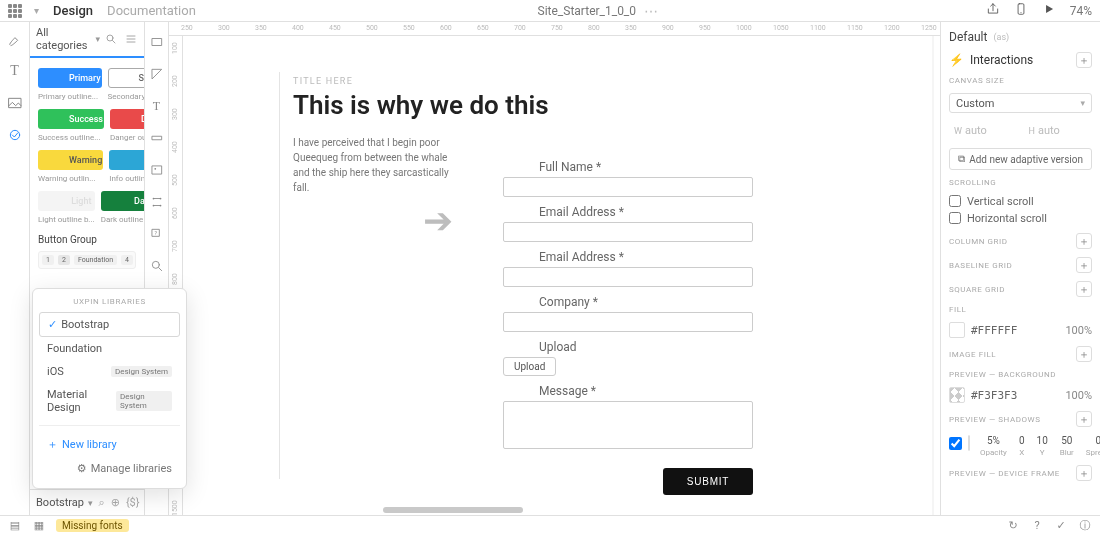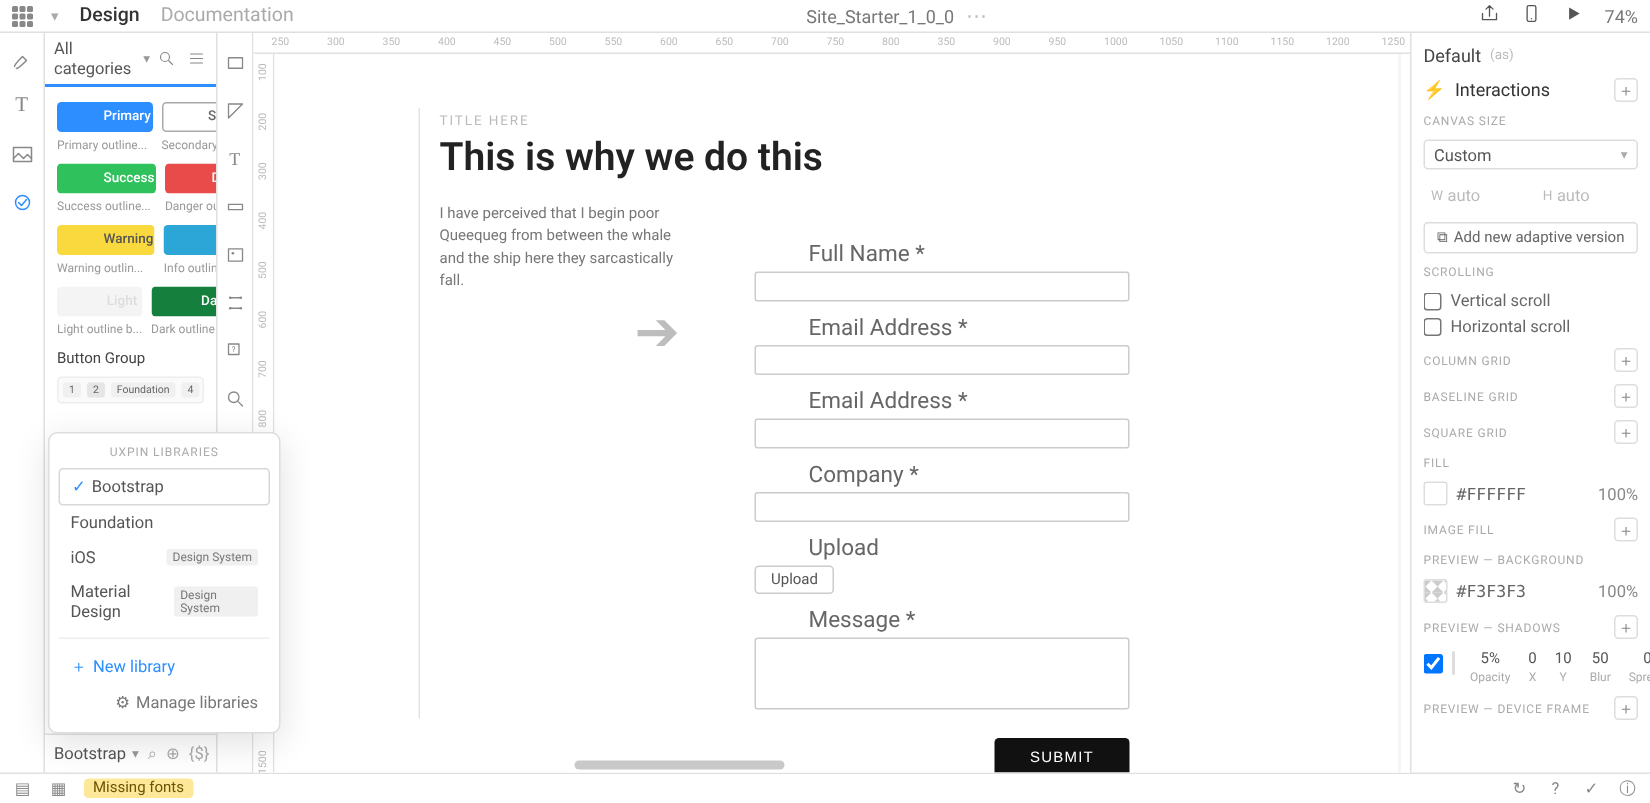--- a/index.html
+++ b/index.html
@@ -104,21 +104,21 @@
     .canvas-body { position:absolute; top:14px; left:14px; right:0; bottom:0; background:#fff; overflow:hidden;}
     .artboard-shadow { position:absolute; left:96px; top:36px; bottom:36px; width:1px; background:#e4e4e4;}
     .page-shadow-right { position:absolute; right:6px; top:0; bottom:0; width:2px; background:rgba(0,0,0,.04);}
     .form-area { position:absolute; left:110px; top:40px; width:460px; }
     .title-kicker { font-size:9px; letter-spacing:.14em; color:#bbb;}
     .page-heading { font-size:26px; font-weight:600; line-height:1.2; margin:4px 0 14px; color:#222;}
     .lorem { font-size:10px; color:#777; line-height:1.5; max-width:160px;}
     .big-arrow { position:absolute; left:240px; top:164px; font-size:36px; color:#bdbdbd;}
 
     .form-col { position:absolute; left:320px; top:124px; width:250px; display:flex; flex-direction:column; gap:8px;}
-    .field label { font-size:15px; color:#666; display:block; margin-bottom:3px;padding-left:36px;}
+    .field label { font-size:12px; color:#666; display:block; margin-bottom:3px;padding-left:36px;}
     .field input, .field textarea { width:100%; border:1px solid #ccc; border-radius:2px; height:20px; padding:2px 4px; font-size:10px; background:#fff;}
     .field textarea { height:48px; resize:none;}
     .upload-btn { display:inline-block; border:1px solid #ccc; border-radius:3px; padding:3px 10px; font-size:10px; color:#555; background:#fff; cursor:pointer;}
     .submit-btn { background:#111; color:#fff; border:none; border-radius:3px; padding:8px 0; font-size:10px; letter-spacing:.08em; width:90px; align-self:flex-end; cursor:pointer; margin-top:8px;}
 
     
     .canvas-scroll { position:absolute; bottom:0; left:14px; right:0; height:10px;}
     .canvas-scroll .thumb { position:absolute; bottom:2px; left:200px; width:140px; height:6px; background:#c9c9c9; border-radius:3px;}
 
     
@@ -129,21 +129,21 @@
     .rp-section-title { font-size:8px; letter-spacing:.07em; color:#aaa;}
     .rp-flex { display:flex; align-items:center; justify-content:space-between;}
     .plus-btn { width:16px; height:16px; border:1px solid #ddd; border-radius:3px; display:flex; align-items:center; justify-content:center; color:#888; font-size:11px; cursor:pointer;}
     .rp-select { border:1px solid #ddd; border-radius:3px; height:20px; display:flex; align-items:center; justify-content:space-between; padding:0 6px; font-size:11px; color:#555; cursor:pointer;}
     .dual-input { display:flex; gap:6px;}
     .dual-input .cell { flex:1; display:flex; align-items:center; gap:3px; border:1px solid transparent; padding:2px 4px;}
     .dual-input .cell span.prefix { font-size:9px; color:#bbb;}
     .dual-input .cell span.val { font-size:11px; color:#bbb;}
     .adaptive-btn { border:1px solid #ddd; border-radius:3px; font-size:10px; color:#666; padding:4px; text-align:center; cursor:pointer; display:flex; gap:4px; align-items:center; justify-content:center;}
     .check-row { display:flex; flex-direction:column; gap:4px;}
-    .check-row label { display:flex; align-items:flex-end; gap:6px; font-size:11px; color:#666; cursor:pointer;}
+    .check-row label { display:flex; align-items:flex-start; gap:6px; font-size:11px; color:#666; cursor:pointer;}
     .check-row input { width:12px; height:12px;}
     .color-row { display:flex; align-items:center; gap:6px;}
     .swatch { width:16px; height:16px; border:1px solid #ddd; border-radius:2px;}
     .swatch.checker { background:
       linear-gradient(45deg,#ccc 25%,transparent 25%) 0 0/8px 8px,
       linear-gradient(-45deg,#ccc 25%,transparent 25%) 0 0/8px 8px,
       linear-gradient(45deg,transparent 75%,#ccc 75%) 0 0/8px 8px,
       linear-gradient(-45deg,transparent 75%,#ccc 75%) 0 0/8px 8px;
     }
     .mono { font-family: ui-monospace, Menlo, monospace; font-size:11px; color:#666;}

